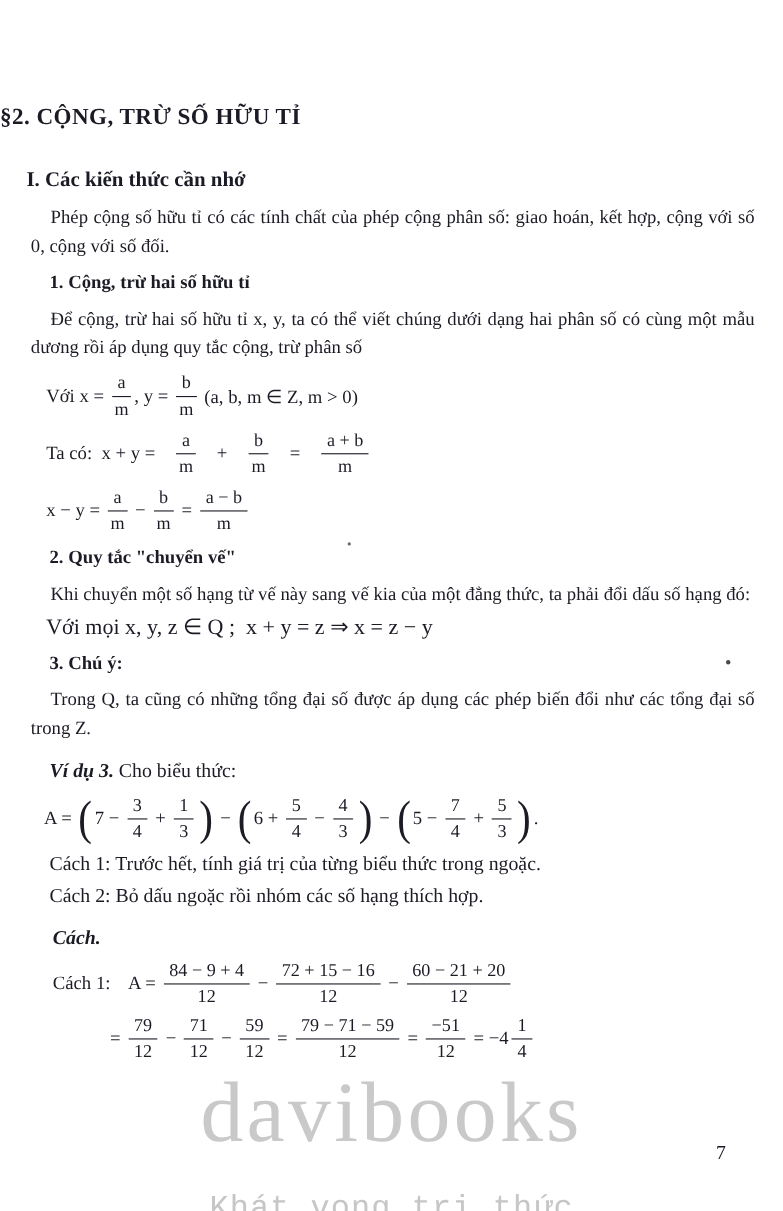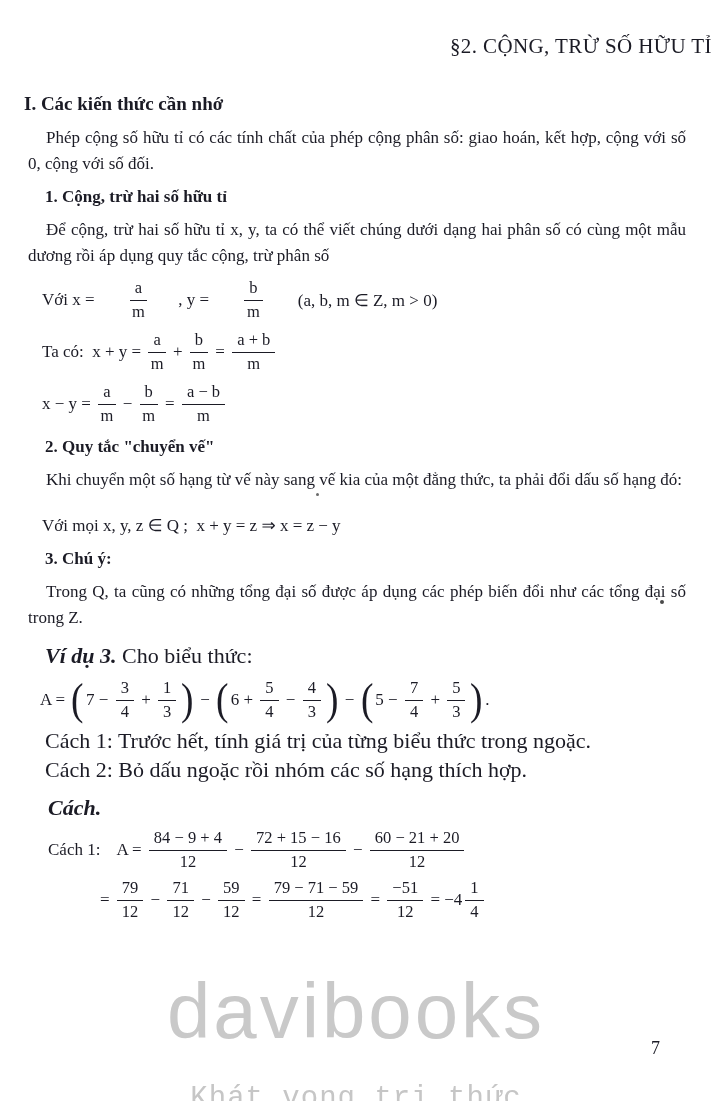--- a/index.html
+++ b/index.html
@@ -7,73 +7,73 @@
     position:relative;
     width:712px; height:1101px;
     margin:0 auto;
     background:#ffffff;
     overflow:hidden;
     color:#1b1b25;
     font-family:"Liberation Serif", serif;
   }
   .content { position:relative; z-index:1; }
 
-  .title { padding-top:34px; text-align:right; font-size:21px; font-weight:normal; letter-spacing:0.4px; }
+  .title { padding-top:94px; text-align:left; font-size:21px; font-weight:bold; letter-spacing:0.4px; }
 
   .h-main { margin:34px 0 0 24px; font-size:19px; font-weight:bold; }
 
   .para {
     margin:10px 26px 0 28px;
     font-size:17px; line-height:26px;
     text-indent:18px; text-align:justify;
   }
   .subhead { margin:10px 0 0 45px; font-size:17px; font-weight:bold; }
 
-  .line { margin-left:45px; font-size:22px; line-height:26px; }
+  .line { margin-left:45px; font-size:18px; line-height:26px; }
 
   .formula {
     display:flex; align-items:center;
     margin-left:42px; font-size:17px; min-height:46px;
   }
   .ft { white-space:pre; }
   .frac {
     display:inline-block; text-align:center;
     margin:0 3px; font-size:16.5px; line-height:1.15;
   }
   .frac .num { display:block; padding:0 5px 2px; border-bottom:1.4px solid #1b1b25; }
   .frac .den { display:block; padding-top:2px; }
   .bigparen {
     font-size:44px; font-weight:400; line-height:44px;
     margin:0 1px; transform:scaleX(0.85);
     font-family:"Liberation Serif", serif;
   }
 
-  .f-def { margin-top:8px;gap:28px; }
-  .f-sum { margin-top:6px; }
+  .f-def { margin-top:8px; }
+  .f-sum { margin-top:6px;gap:12px; }
   .f-diff { margin-top:6px; }
 
-  .rule-line { margin:20px 0 0 42px; font-size:17px; line-height:26px; white-space:pre; }
+  .rule-line { margin:4px 0 0 42px; font-size:20px; line-height:26px; white-space:pre; }
 
   .vd-line { margin-top:12px; }
   .expr { margin-top:6px; margin-left:40px; min-height:50px; }
   .task-line { margin-top:8px; }
   .method-line { margin-top:3px; }
   .giai-line { margin-top:12px; margin-left:48px; }
 
   .sol1 { margin-top:6px; margin-left:48px; }
   .sol1 .sol-label { margin-right:16px; }
   .sol2 { margin-top:4px; margin-left:100px; }
   .it { }
   .bi { font-style:italic; font-weight:bold; }
 
   .watermark {
     position:absolute; z-index:0; left:0; right:0; top:966px;
     text-align:center; color:#c9c9c9;
     font-size:78px; letter-spacing:3px;
-    font-family:Liberation Sans, sans-serif;
+    font-family:Liberation Serif, serif;
   }
   .tagline {
     position:absolute; z-index:0; left:0; right:0; top:1082px;
     text-align:center; color:#c6c6c6;
     font-size:29px; letter-spacing:1px;
     font-family:Liberation Mono, monospace;
   }
   .pageno { position:absolute; z-index:2; right:52px; top:1038px; font-size:18px; }
 
   .speck { position:absolute; border-radius:50%; z-index:2; }

